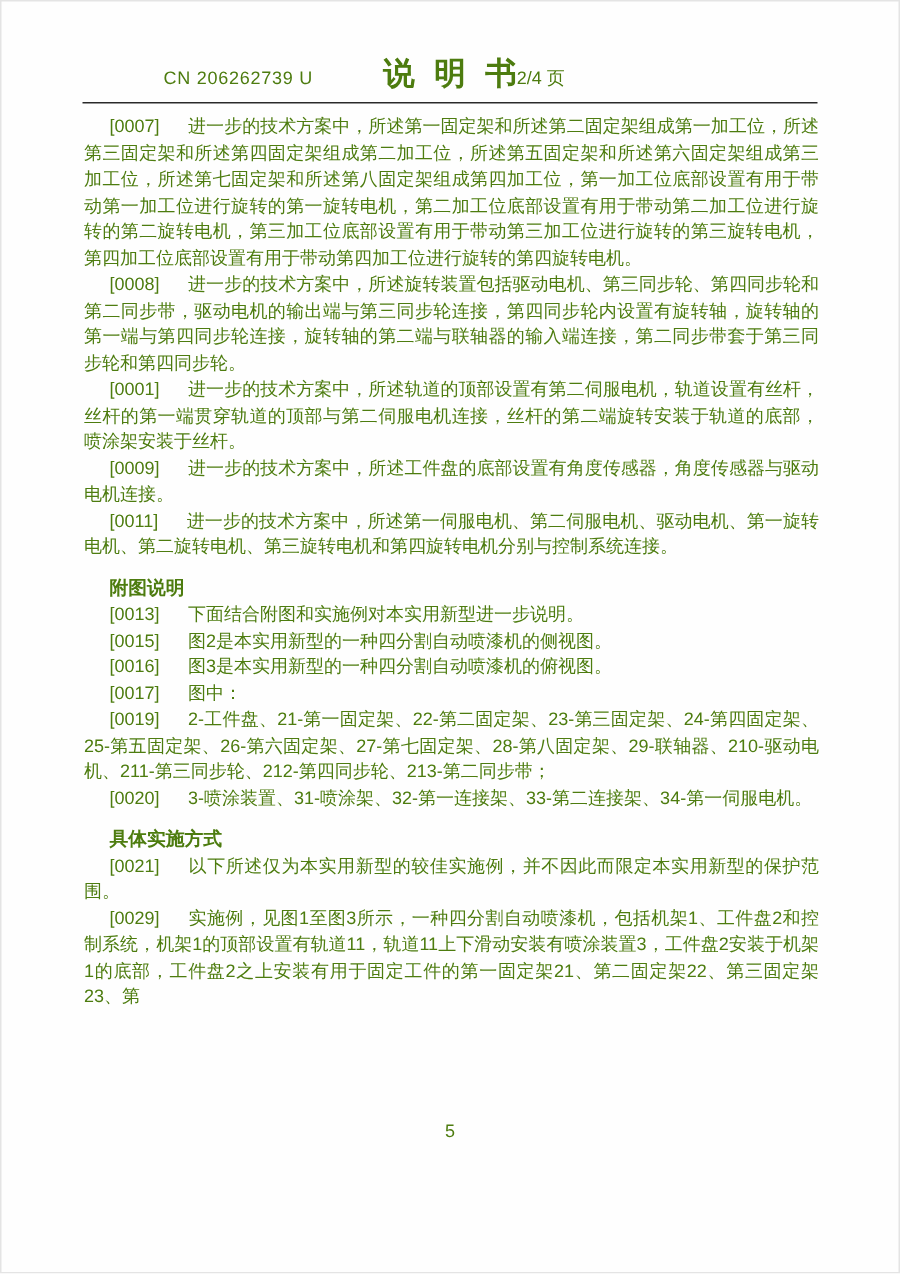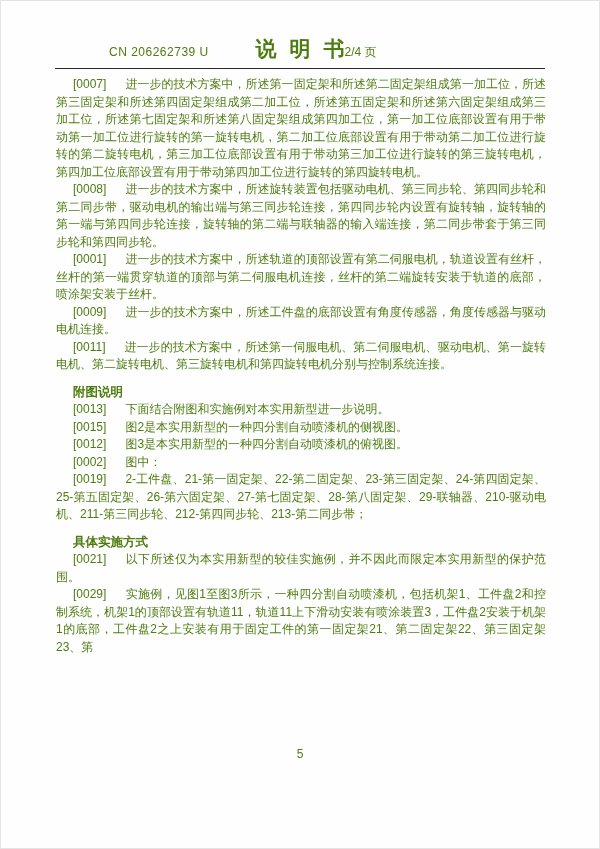--- a/index.html
+++ b/index.html
@@ -93,23 +93,24 @@
 
   <div class="body-text">
       <p class="para"><span class="ptag">[0007]</span><span class="ptext">进一步的技术方案中，所述第一固定架和所述第二固定架组成第一加工位，所述第三固定架和所述第四固定架组成第二加工位，所述第五固定架和所述第六固定架组成第三加工位，所述第七固定架和所述第八固定架组成第四加工位，第一加工位底部设置有用于带动第一加工位进行旋转的第一旋转电机，第二加工位底部设置有用于带动第二加工位进行旋转的第二旋转电机，第三加工位底部设置有用于带动第三加工位进行旋转的第三旋转电机，第四加工位底部设置有用于带动第四加工位进行旋转的第四旋转电机。</span></p>
       <p class="para"><span class="ptag">[0008]</span><span class="ptext">进一步的技术方案中，所述旋转装置包括驱动电机、第三同步轮、第四同步轮和第二同步带，驱动电机的输出端与第三同步轮连接，第四同步轮内设置有旋转轴，旋转轴的第一端与第四同步轮连接，旋转轴的第二端与联轴器的输入端连接，第二同步带套于第三同步轮和第四同步轮。</span></p>
       <p class="para"><span class="ptag">[0001]</span><span class="ptext">进一步的技术方案中，所述轨道的顶部设置有第二伺服电机，轨道设置有丝杆，丝杆的第一端贯穿轨道的顶部与第二伺服电机连接，丝杆的第二端旋转安装于轨道的底部，喷涂架安装于丝杆。</span></p>
       <p class="para"><span class="ptag">[0009]</span><span class="ptext">进一步的技术方案中，所述工件盘的底部设置有角度传感器，角度传感器与驱动电机连接。</span></p>
       <p class="para"><span class="ptag">[0011]</span><span class="ptext">进一步的技术方案中，所述第一伺服电机、第二伺服电机、驱动电机、第一旋转电机、第二旋转电机、第三旋转电机和第四旋转电机分别与控制系统连接。</span></p>
       <h2 class="section-heading">附图说明</h2>
       <p class="para"><span class="ptag">[0013]</span><span class="ptext">下面结合附图和实施例对本实用新型进一步说明。</span></p>
       <p class="para"><span class="ptag">[0015]</span><span class="ptext">图2是本实用新型的一种四分割自动喷漆机的侧视图。</span></p>
-      <p class="para"><span class="ptag">[0012]</span><span class="ptext">图3是本实用新型的一种四分割自动喷漆机的俯视图。</span></p>
-      <p class="para"><span class="ptag">[0002]</span><span class="ptext">图中：</span></p>
+      <p class="para"><span class="ptag">[0016]</span><span class="ptext">图3是本实用新型的一种四分割自动喷漆机的俯视图。</span></p>
+      <p class="para"><span class="ptag">[0017]</span><span class="ptext">图中：</span></p>
       <p class="para"><span class="ptag">[0019]</span><span class="ptext">2-工件盘、21-第一固定架、22-第二固定架、23-第三固定架、24-第四固定架、25-第五固定架、26-第六固定架、27-第七固定架、28-第八固定架、29-联轴器、210-驱动电机、211-第三同步轮、212-第四同步轮、213-第二同步带；</span></p>
+      <p class="para"><span class="ptag">[0020]</span><span class="ptext">3-喷涂装置、31-喷涂架、32-第一连接架、33-第二连接架、34-第一伺服电机。</span></p>
       <h2 class="section-heading">具体实施方式</h2>
       <p class="para"><span class="ptag">[0021]</span><span class="ptext">以下所述仅为本实用新型的较佳实施例，并不因此而限定本实用新型的保护范围。</span></p>
       <p class="para"><span class="ptag">[0029]</span><span class="ptext">实施例，见图1至图3所示，一种四分割自动喷漆机，包括机架1、工件盘2和控制系统，机架1的顶部设置有轨道11，轨道11上下滑动安装有喷涂装置3，工件盘2安装于机架1的底部，工件盘2之上安装有用于固定工件的第一固定架21、第二固定架22、第三固定架23、第</span></p>
     </div>
 
   <div class="footer">
     <span>5</span>
   </div>
 
 </div>

